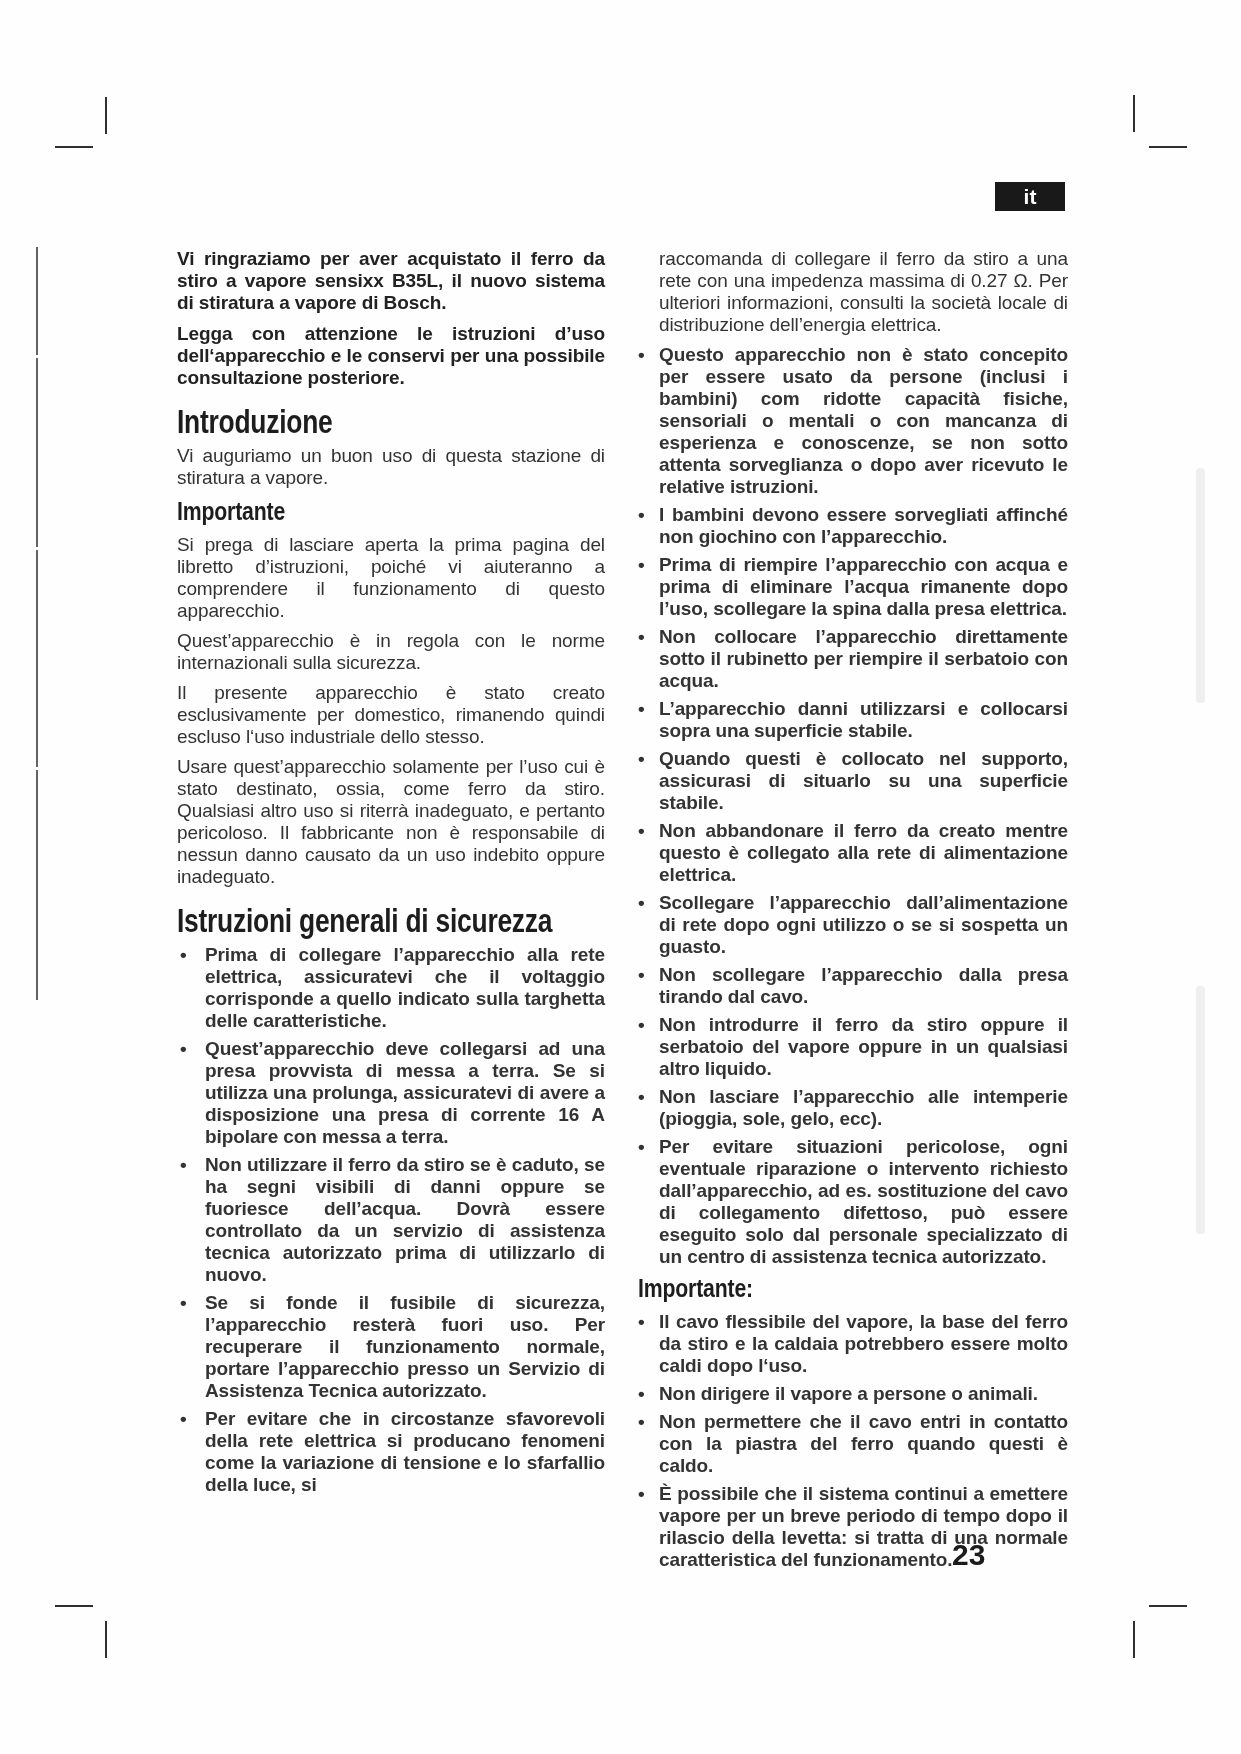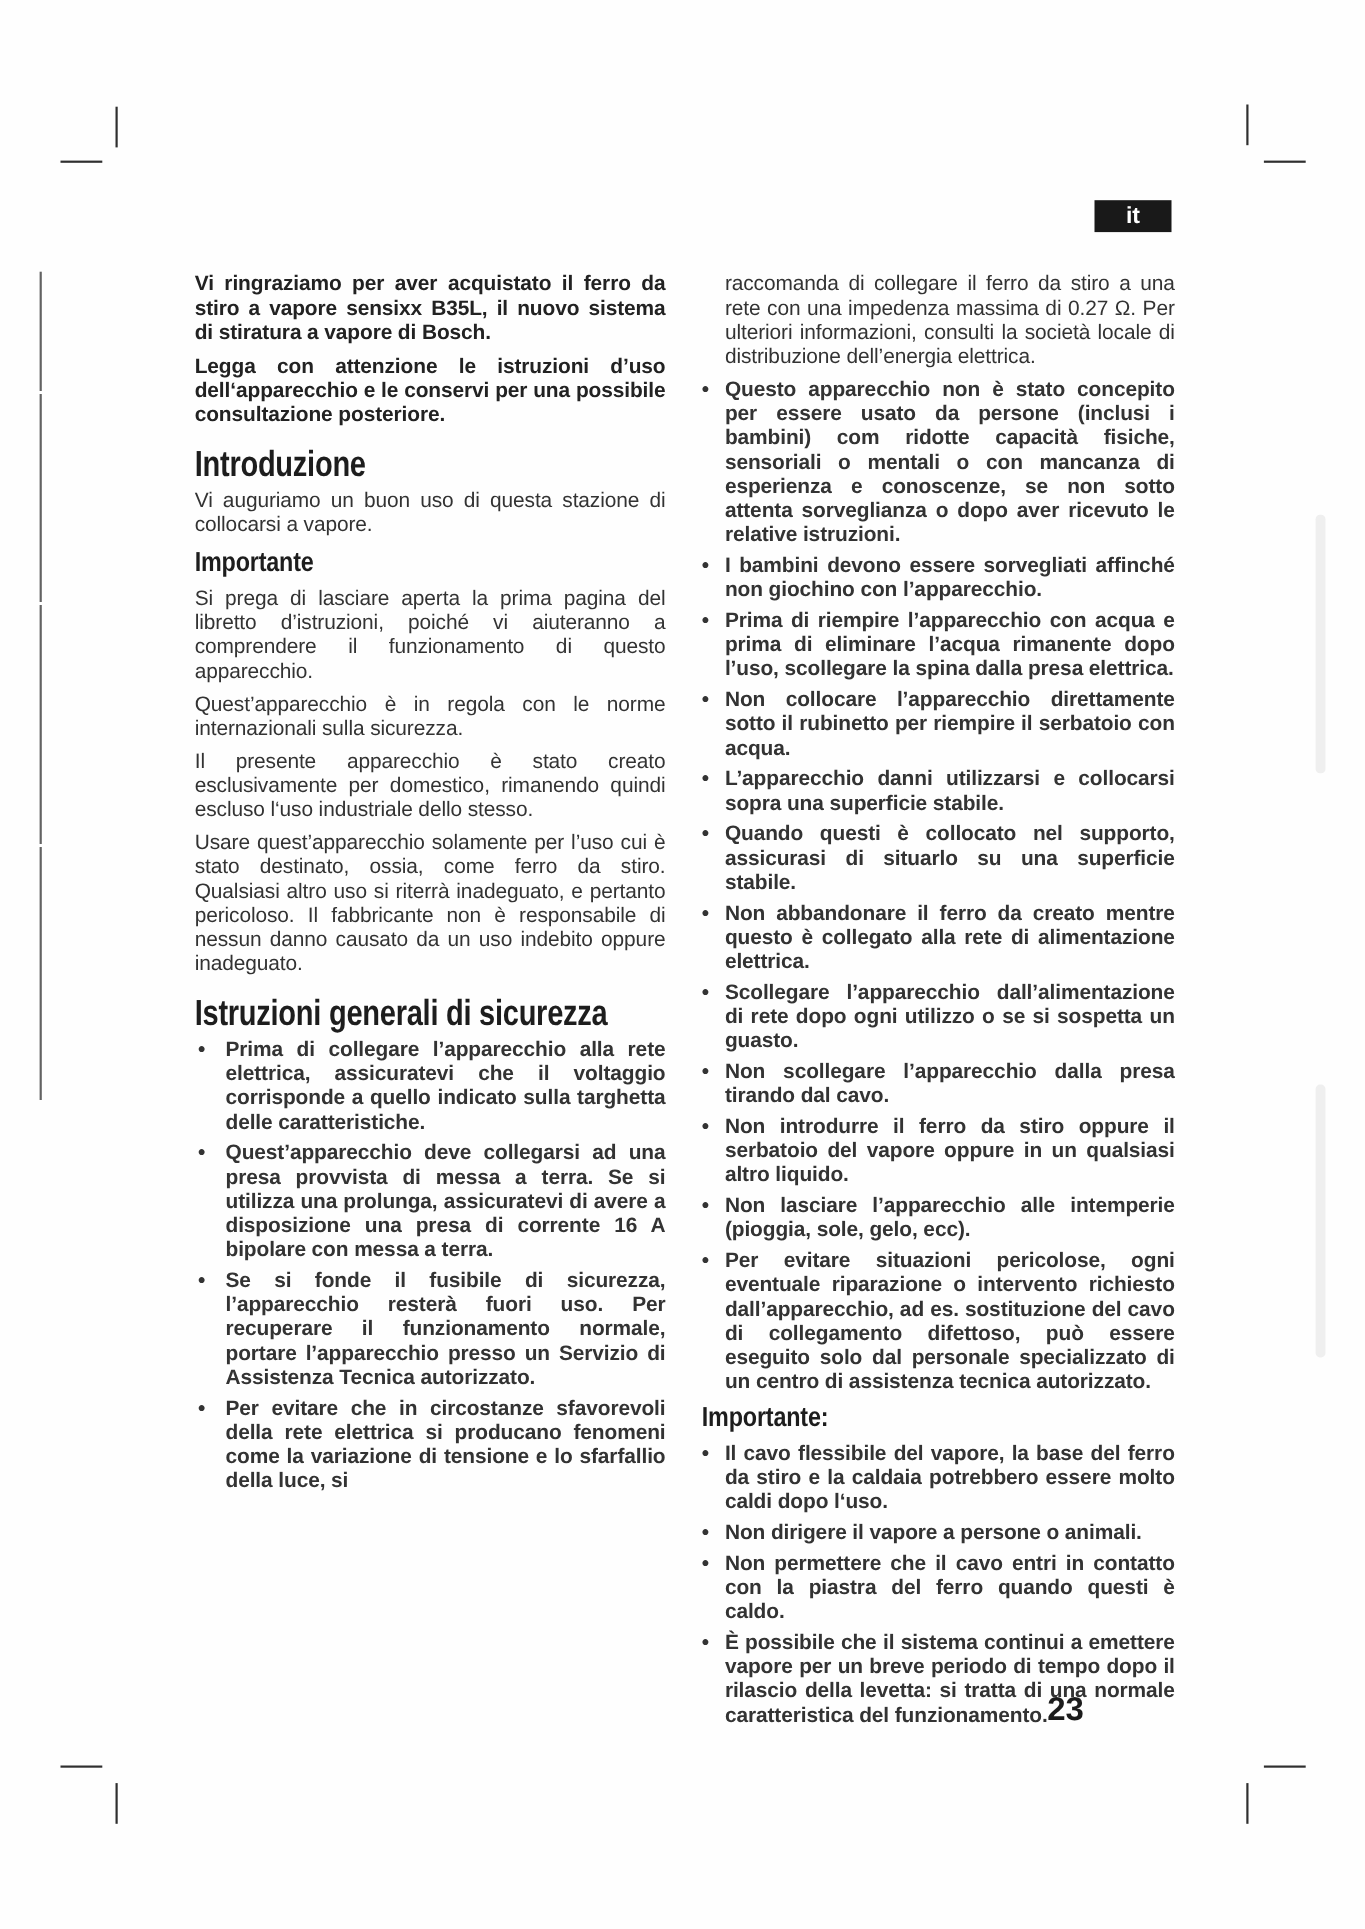--- a/index.html
+++ b/index.html
@@ -93,32 +93,33 @@
   <div class="edge-streak streak-1"></div>
   <div class="edge-streak streak-2"></div>
 
   <div class="lang-badge">it</div>
 
   <div class="col col-left">
     <p class="lead">Vi ringraziamo per aver acquistato il ferro da stiro a vapore sensixx B35L, il nuovo sistema di stiratura a vapore di Bosch.</p>
     <p class="lead">Legga con attenzione le istruzioni d’uso dell‘apparecchio e le conservi per una possibile consultazione posteriore.</p>
 
     <h1>Introduzione</h1>
-    <p>Vi auguriamo un buon uso di questa stazione di collocarsi a vapore.</p>
+    <p>Vi auguriamo un buon uso di questa stazione di stiratura a vapore.</p>
 
     <h2>Importante</h2>
     <p>Si prega di lasciare aperta la prima pagina del libretto d’istruzioni, poiché vi aiuteranno a comprendere il funzionamento di questo apparecchio.</p>
     <p>Quest’apparecchio è in regola con le norme internazionali sulla sicurezza.</p>
     <p>Il presente apparecchio è stato creato esclusivamente per domestico, rimanendo quindi escluso l‘uso industriale dello stesso.</p>
     <p>Usare quest’apparecchio solamente per l’uso cui è stato destinato, ossia, come ferro da stiro. Qualsiasi altro uso si riterrà inadeguato, e pertanto pericoloso. Il fabbricante non è responsabile di nessun danno causato da un uso indebito oppure inadeguato.</p>
 
     <h1>Istruzioni generali di sicurezza</h1>
     <ul>
       <li>Prima di collegare l’apparecchio alla rete elettrica, assicuratevi che il voltaggio corrisponde a quello indicato sulla targhetta delle caratteristiche.</li>
       <li>Quest’apparecchio deve collegarsi ad una presa provvista di messa a terra. Se si utilizza una prolunga, assicuratevi di avere a disposizione una presa di corrente 16 A bipolare con messa a terra.</li>
+      <li>Non utilizzare il ferro da stiro se è caduto, se ha segni visibili di danni oppure se fuoriesce dell’acqua. Dovrà essere controllato da un servizio di assistenza tecnica autorizzato prima di utilizzarlo di nuovo.</li>
       <li>Se si fonde il fusibile di sicurezza, l’apparecchio resterà fuori uso. Per recuperare il funzionamento normale, portare l’apparecchio presso un Servizio di Assistenza Tecnica autorizzato.</li>
       <li>Per evitare che in circostanze sfavorevoli della rete elettrica si producano fenomeni come la variazione di tensione e lo sfarfallio della luce, si</li>
     </ul>
   </div>
 
   <div class="col col-right">
     <p class="cont">raccomanda di collegare il ferro da stiro a una rete con una impedenza massima di 0.27 Ω. Per ulteriori informazioni, consulti la società locale di distribuzione dell’energia elettrica.</p>
 
     <ul>
       <li>Questo apparecchio non è stato concepito per essere usato da persone (inclusi i bambini) com ridotte capacità fisiche, sensoriali o mentali o con mancanza di esperienza e conoscenze, se non sotto attenta sorveglianza o dopo aver ricevuto le relative istruzioni.</li>

